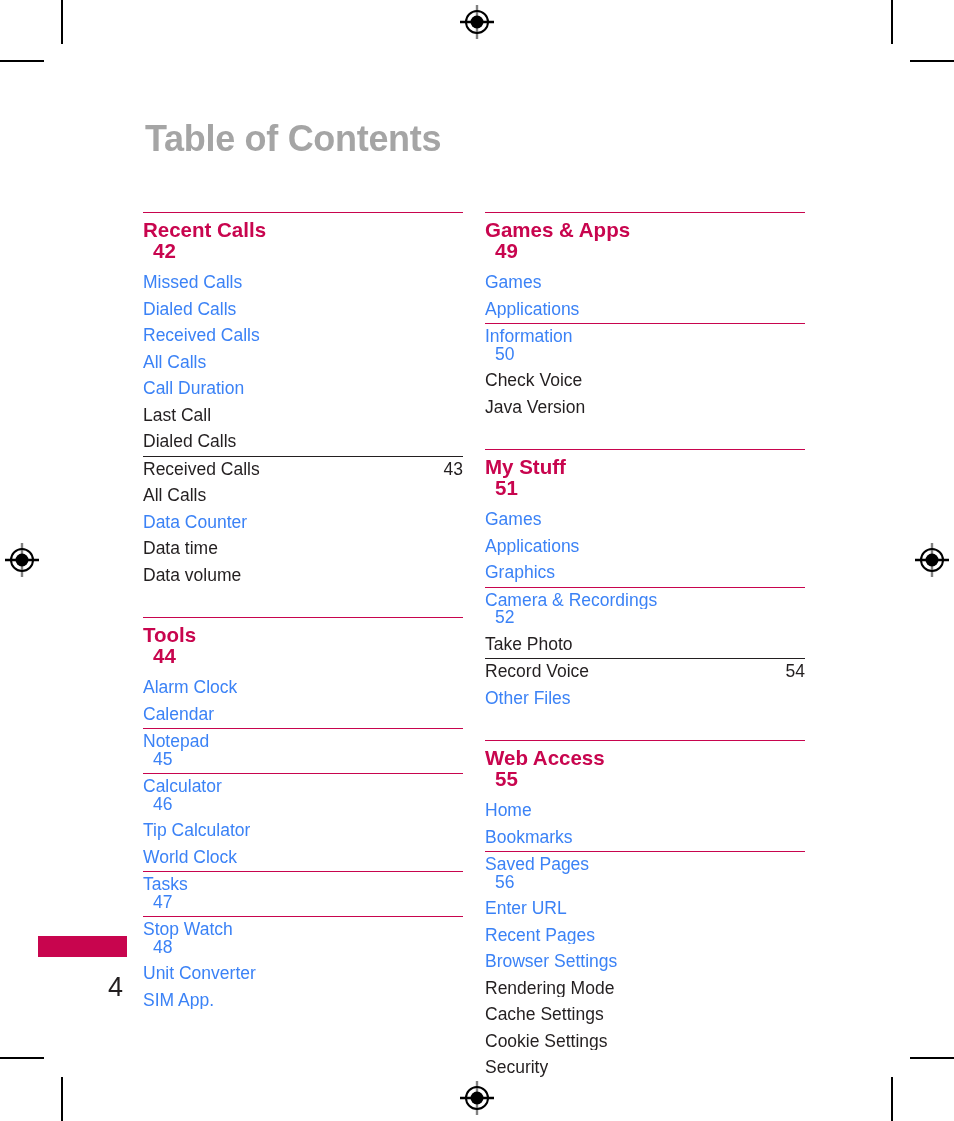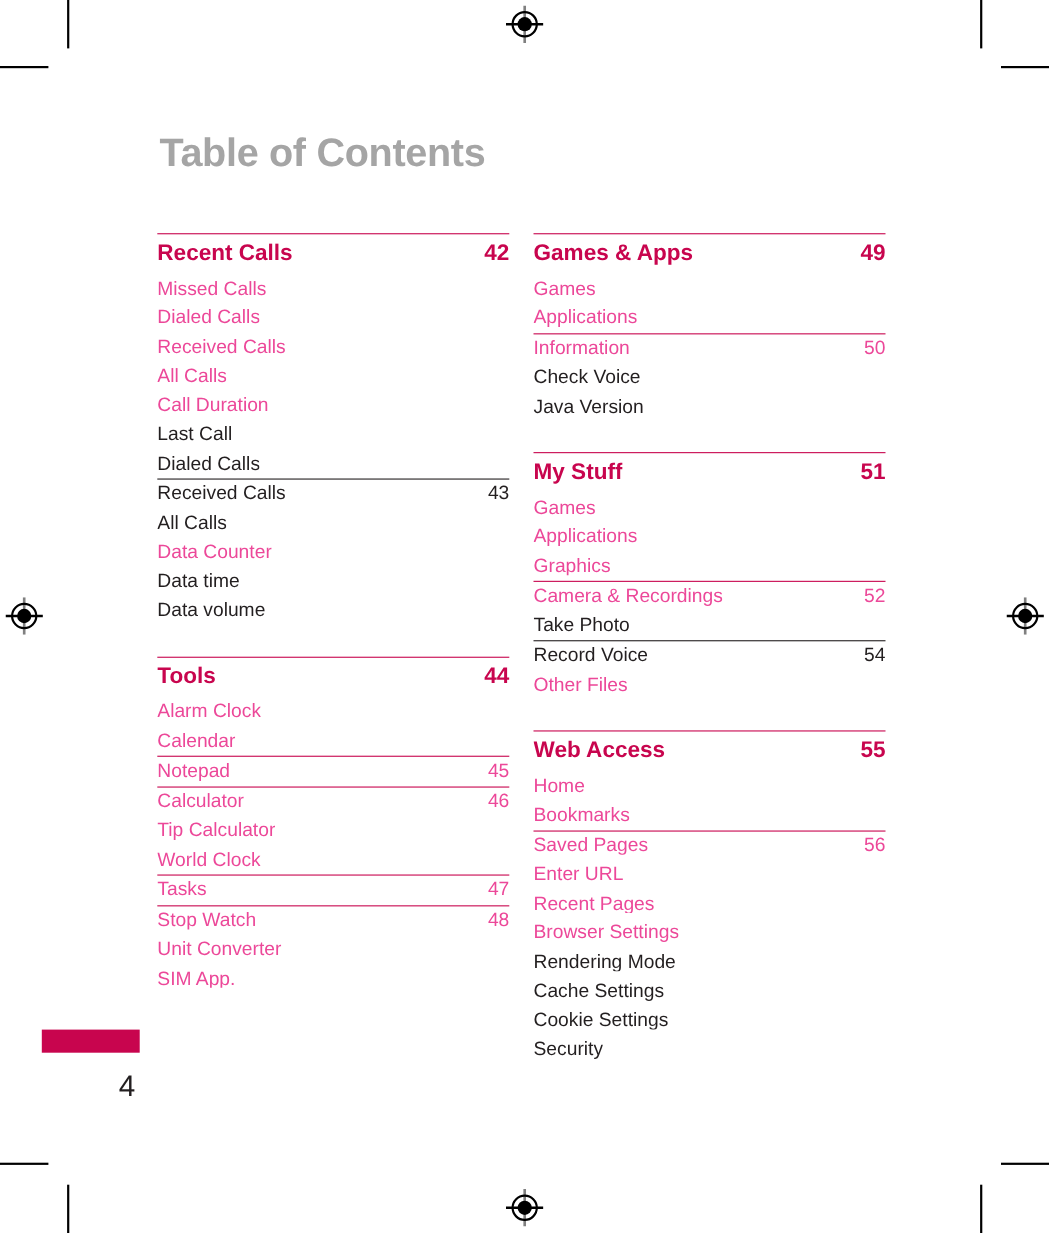--- a/index.html
+++ b/index.html
@@ -84,36 +84,36 @@
     font-weight: bold;
     color: #c8054e;
     padding-top: 7px;
     padding-bottom: 9px;
   }
 
   
   .row.level1 {
     font-size: 17.5px;
     font-weight: normal;
-    color: #ec4899;
+    color: #3b82f6;
     padding-top: 4px;
     padding-bottom: 5px;
   }
 
   
   .row.level2 {
     font-size: 17.5px;
     font-weight: normal;
     color: #231f20;
     padding-top: 4px;
     padding-bottom: 5px;
   }
 
   
-  .row.rule-crimson { border-top: 1.6px solid #c8054e; }
+  .row.rule-crimson { border-top: 1.6px solid #c8054e; flex-direction: column; }
   .row.rule-dark    { border-top: 1.6px solid #231f20; }
 
   .section-gap { height: 28px; }
 
   
   .footer-bar {
     position: absolute;
     left: 38px;
     top: 936px;
     width: 89px;

